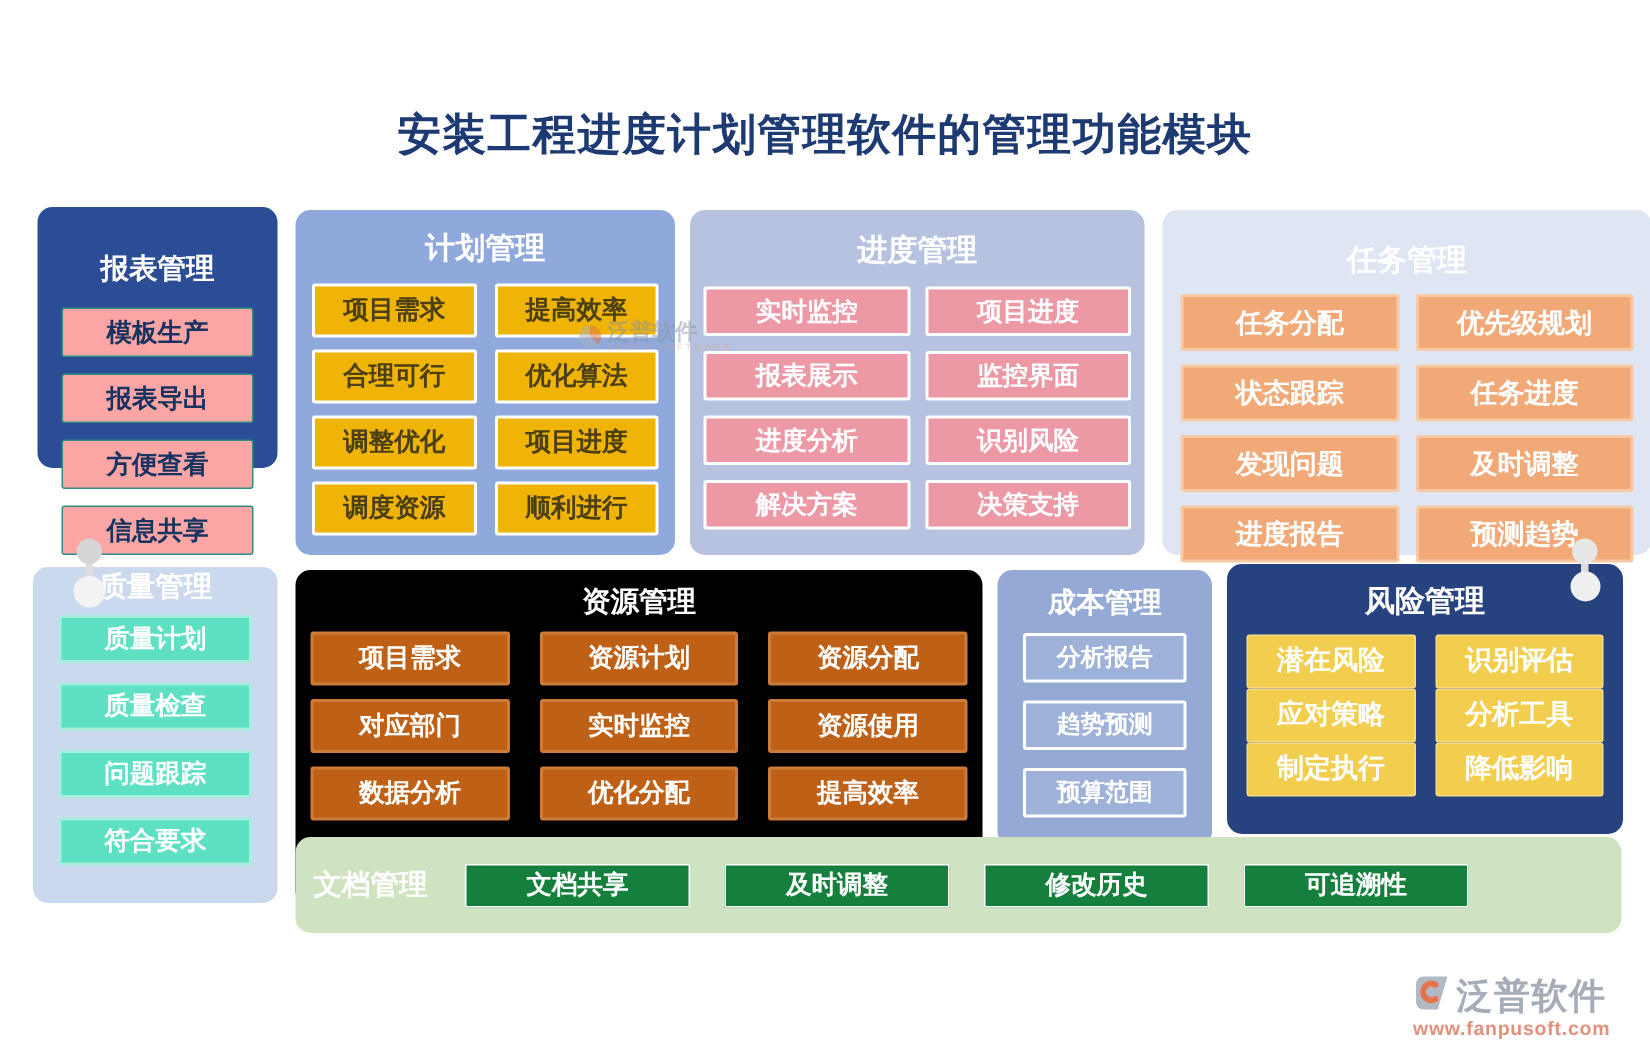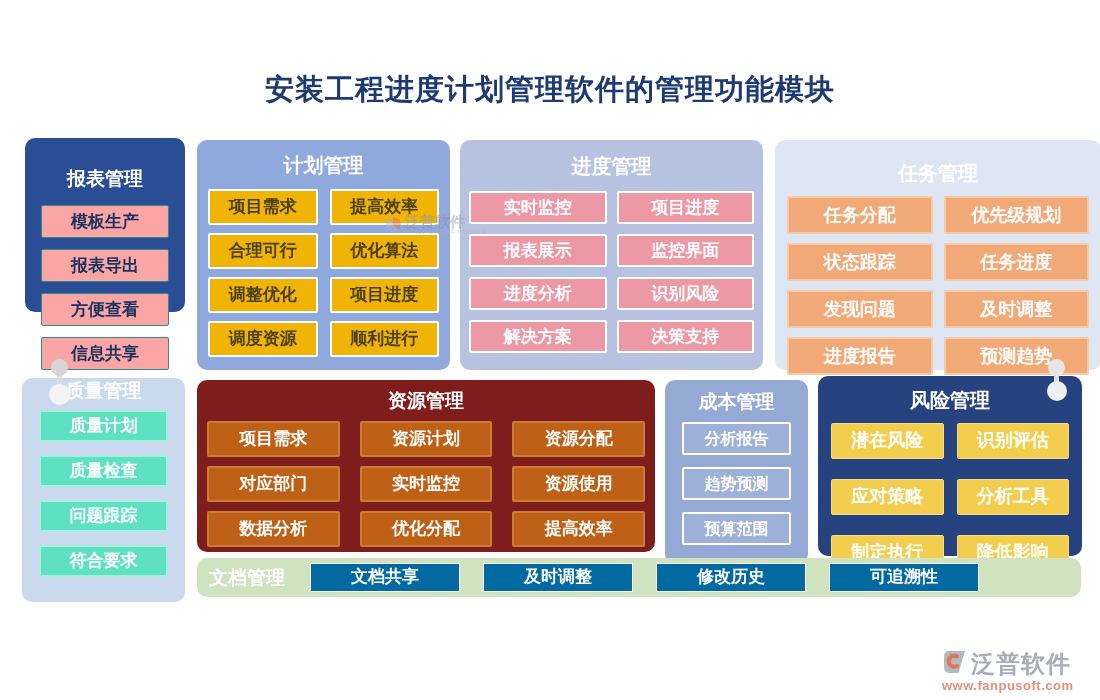--- a/index.html
+++ b/index.html
@@ -42,46 +42,46 @@
   .p-task .btn{height:38px;line-height:34px;background:#f1a977;border:2px solid #f7c9a4;color:#ffffff;font-size:18px;}
 
   
   .p-quality{left:22px;top:378px;width:163px;height:224px;background:#cbd9ef;}
   .p-quality .p-title{font-size:19px;margin-bottom:6px;}
   .p-quality .btn{
     margin:0 17px 13px;height:32px;line-height:28px;
     background:#5ee0c2;border:2px solid #a6eedd;color:#ffffff;font-size:17px;
   }
 
-  .p-resource{left:197px;top:380px;width:458px;height:172px;background:#7f1d1d;padding-top:8px;}
+  .p-resource{left:197px;top:380px;width:458px;height:224px;background:#000000;padding-top:8px;}
   .p-resource .p-title{font-size:19px;margin-bottom:7px;}
   .grid3{display:grid;grid-template-columns:1fr 1fr 1fr;gap:9px 20px;padding:0 10px;}
   .p-resource .btn{height:36px;line-height:32px;background:#bf6017;border:2px solid #cc7c38;color:#ffffff;font-size:17px;}
 
   .p-cost{left:665px;top:380px;width:143px;height:184px;background:#94a9d4;padding-top:9px;}
   .p-cost .p-title{font-size:19px;margin-bottom:7px;}
   .p-cost .btn{
     margin:0 17px 12px;height:33px;line-height:29px;
     background:#9db1d9;border:2px solid #ffffff;color:#ffffff;font-size:16px;
   }
 
   .p-risk{left:818px;top:376px;width:264px;height:180px;background:#27437f;padding-top:11px;}
   .p-risk .p-title{font-size:20px;margin-bottom:9px;}
-  .p-risk .grid2{gap:20px 13px;padding:0 13px;}
+  .p-risk .grid2{gap:0 13px;padding:0 13px;}
   .p-risk .btn{height:36px;line-height:32px;background:#f3ce4e;border:1px solid #f6dd86;color:#ffffff;font-size:18px;}
 
   
   .doc-bar{
-    position:absolute;left:197px;top:558px;width:884px;height:39px;
+    position:absolute;left:197px;top:558px;width:884px;height:64px;
     background:#cfe3c0;border-radius:10px;display:flex;align-items:center;z-index:1;
   }
   .doc-title{color:#ffffff;font-weight:bold;font-size:19px;margin:0 25px 0 12px;white-space:nowrap;}
   .doc-btn{
     width:150px;height:29px;line-height:26px;margin-right:23px;
-    background:#0369a1;border:1px solid #ffffff;color:#ffffff;
+    background:#15803d;border:1px solid #ffffff;color:#ffffff;
     font-size:17px;font-weight:bold;text-align:center;box-sizing:border-box;
     white-space:nowrap;cursor:pointer;
   }
 
   
   .pin-stem{position:absolute;width:5px;background:#dedede;border-radius:2px;z-index:5;}
   .pin-circle{position:absolute;border-radius:50%;z-index:6;}
 
   
   .watermark{

